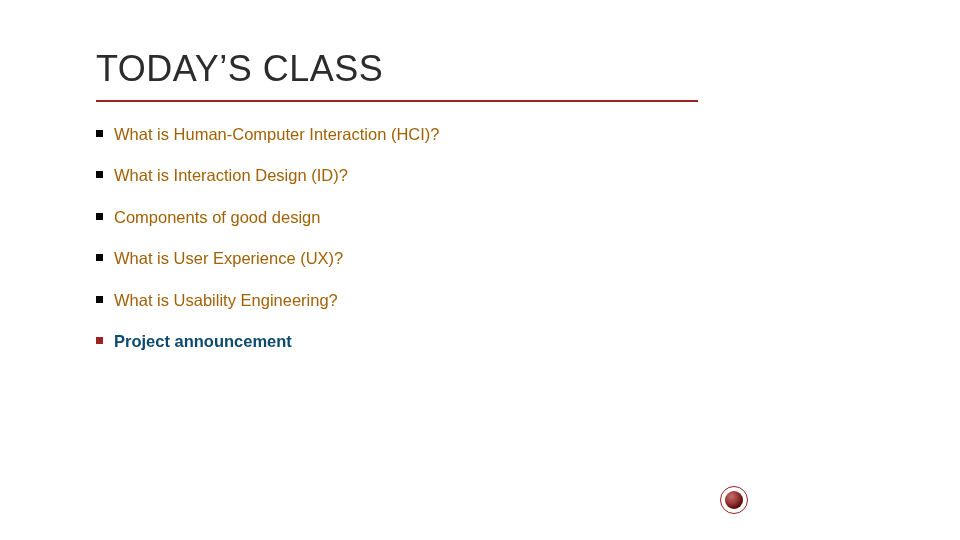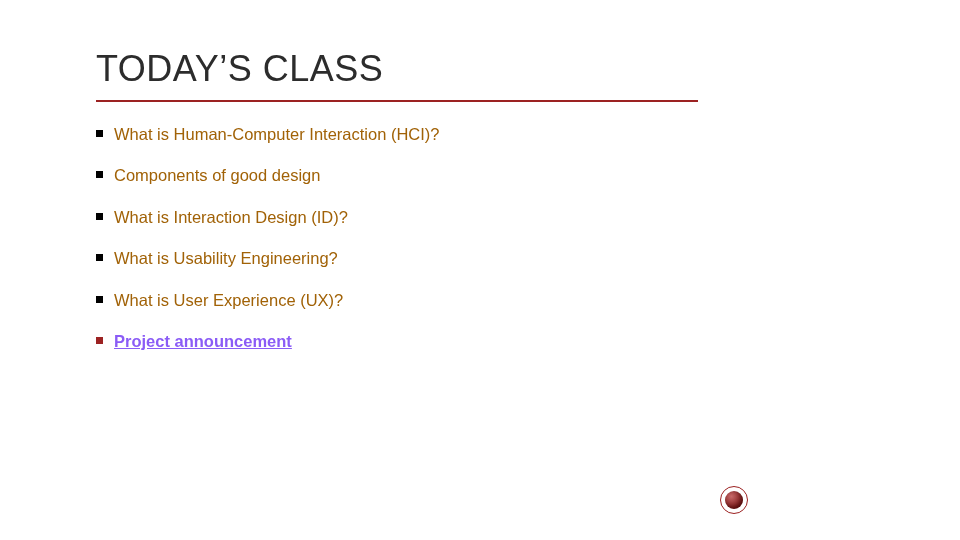--- a/index.html
+++ b/index.html
@@ -50,23 +50,22 @@
   ul.bullets li::before {
     content: "";
     position: absolute;
     left: 0;
     top: 6px;
     width: 7px;
     height: 7px;
     background: #000;
   }
   ul.bullets li.accent {
-    color: #8b5cf6;
+    color: #0c4a6e;
     font-weight: bold;
-    text-decoration: underline;
   }
   ul.bullets li.accent::before {
     background: #9c2222;
   }
   .decor {
     position: absolute;
     right: 40px;
     bottom: 26px;
     width: 28px;
     height: 28px;
@@ -86,23 +85,23 @@
   }
 </style>
 </head>
 <body>
 
 <div class="slide">
   <h1 class="title">TODAY’S CLASS</h1>
   <hr class="rule">
   <ul class="bullets">
     <li><span>What is Human-Computer Interaction (HCI)?</span></li>
+    <li><span>What is Interaction Design (ID)?</span></li>
     <li><span>Components of good design</span></li>
-    <li><span>What is Interaction Design (ID)?</span></li>
+    <li><span>What is User Experience (UX)?</span></li>
     <li><span>What is Usability Engineering?</span></li>
-    <li><span>What is User Experience (UX)?</span></li>
     <li class="accent"><span>Project announcement</span></li>
   </ul>
   <div class="decor">
     <div class="outer"></div>
     <div class="inner"></div>
   </div>
 </div>
 
 </body></html>

